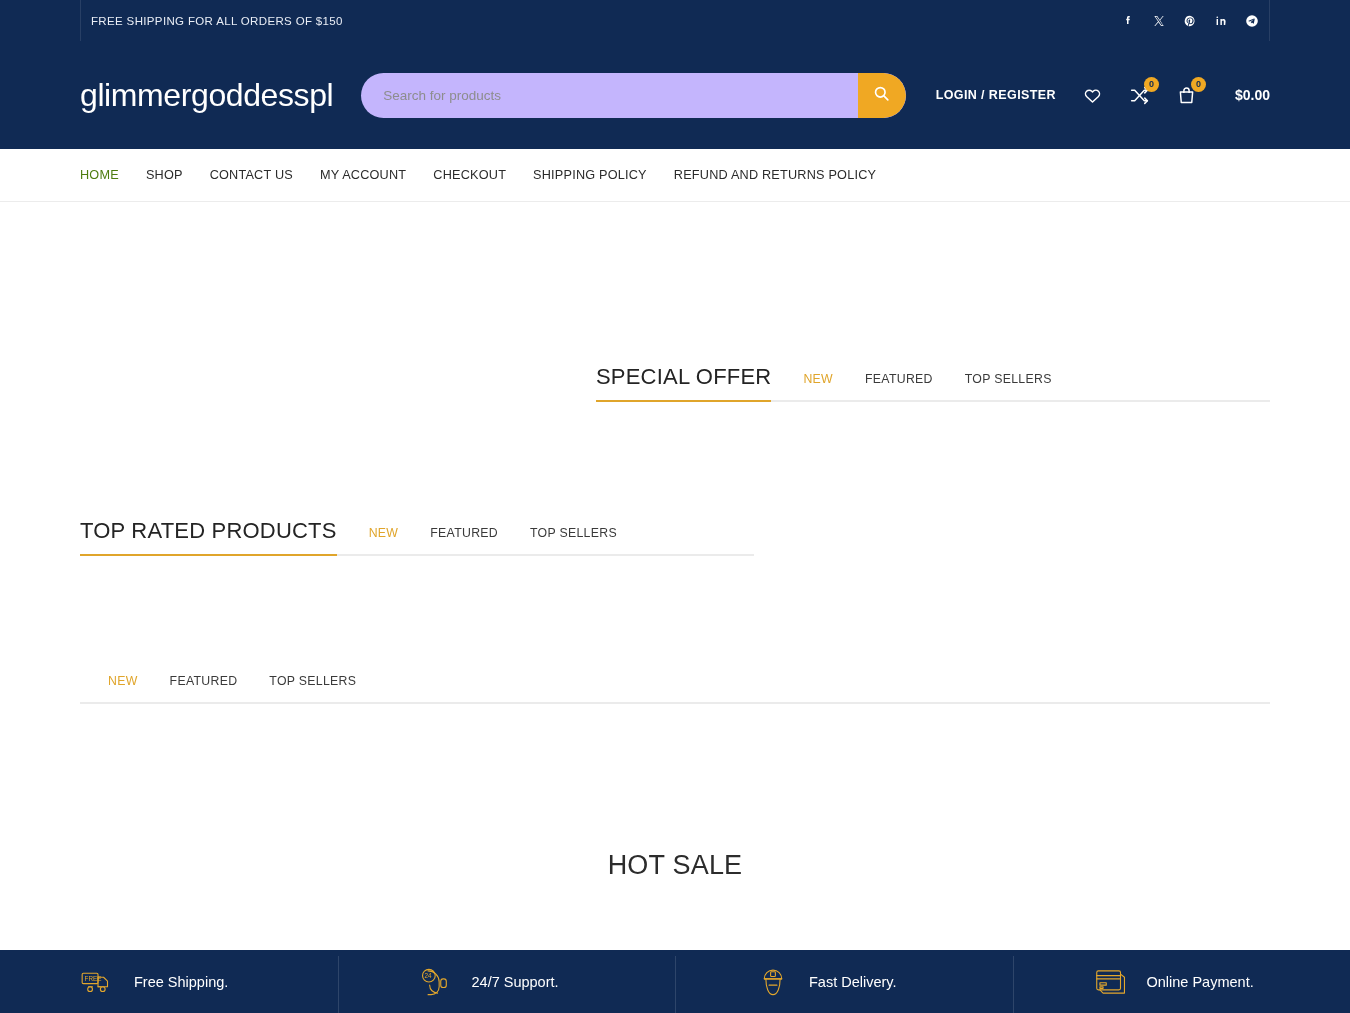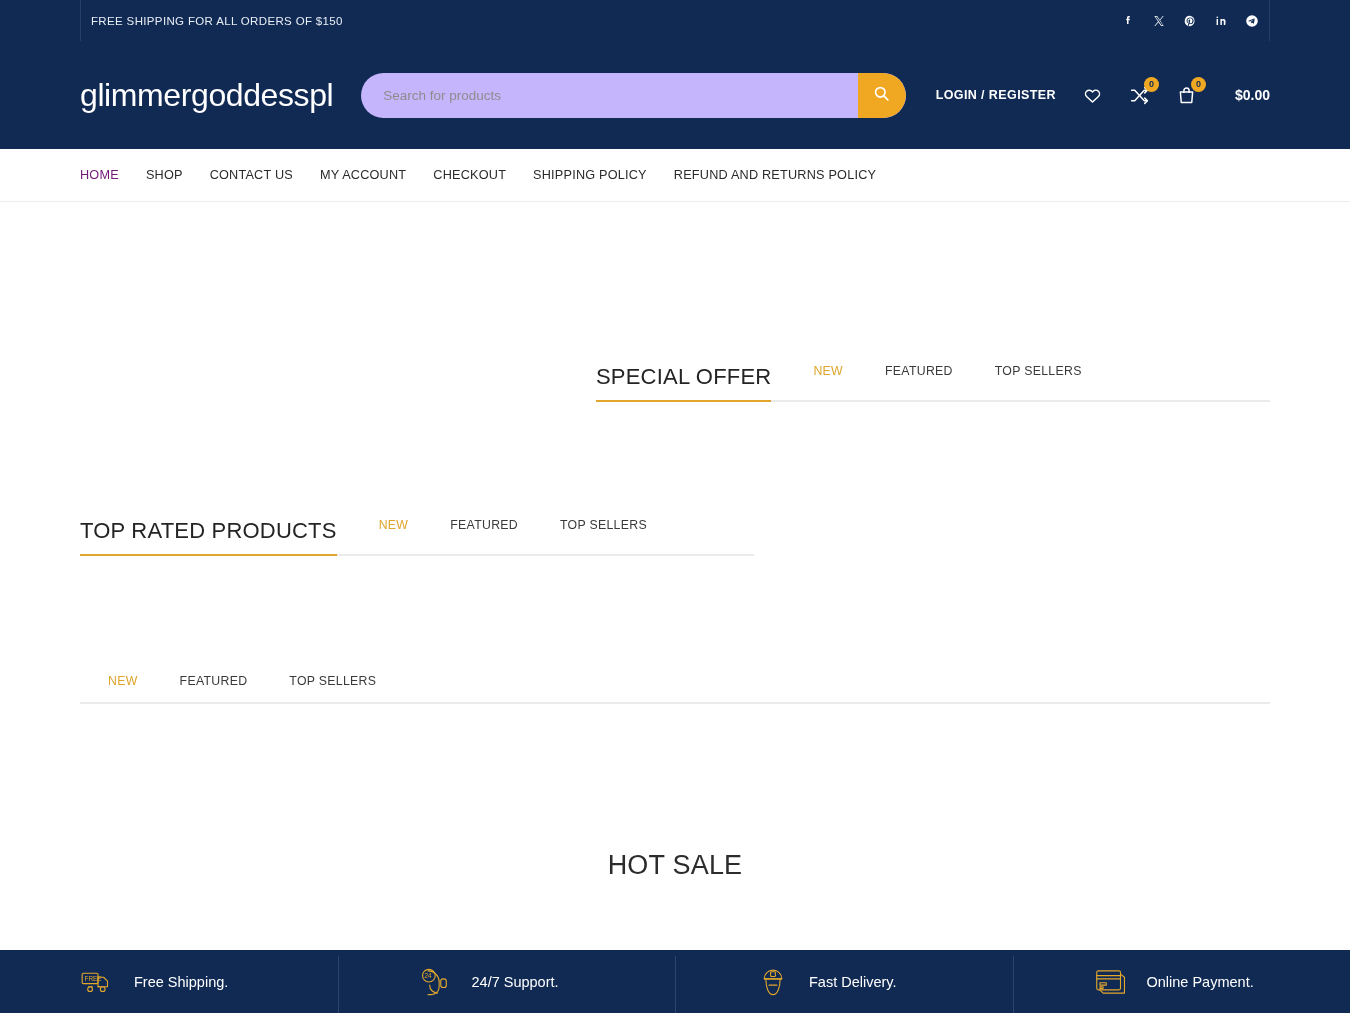--- a/index.html
+++ b/index.html
@@ -162,40 +162,40 @@
   }
   .nav-item {
     font-size: 12.7px;
     font-weight: 500;
     letter-spacing: 0.2px;
     color: #2b2b2b;
     text-decoration: none;
     white-space: nowrap;
     cursor: pointer;
   }
-  .nav-item.active { color: #701a75; }
+  .nav-item.active { color: #4d7c0f; }
 
   
   .main { width: 1350px; background: #ffffff; }
   .container { width: 1190px; margin: 0 auto; }
 
   .ghost-block { height: 70px; }
 
   .center-title {
     text-align: center;
     font-size: 27px;
     font-weight: 400;
     color: #2c2c2c;
     letter-spacing: 0.2px;
   }
 
   .tabs-row {
     display: flex;
-    align-items: flex-start;
-    gap: 14px;
+    align-items: flex-end;
+    gap: 4px;
     border-bottom: 2px solid #ebebeb;
     position: relative;
   }
   .tabs-row .tab-main {
     font-size: 22px;
     font-weight: 400;
     color: #242424;
     letter-spacing: 0.2px;
     padding-bottom: 10px;
     position: relative;

